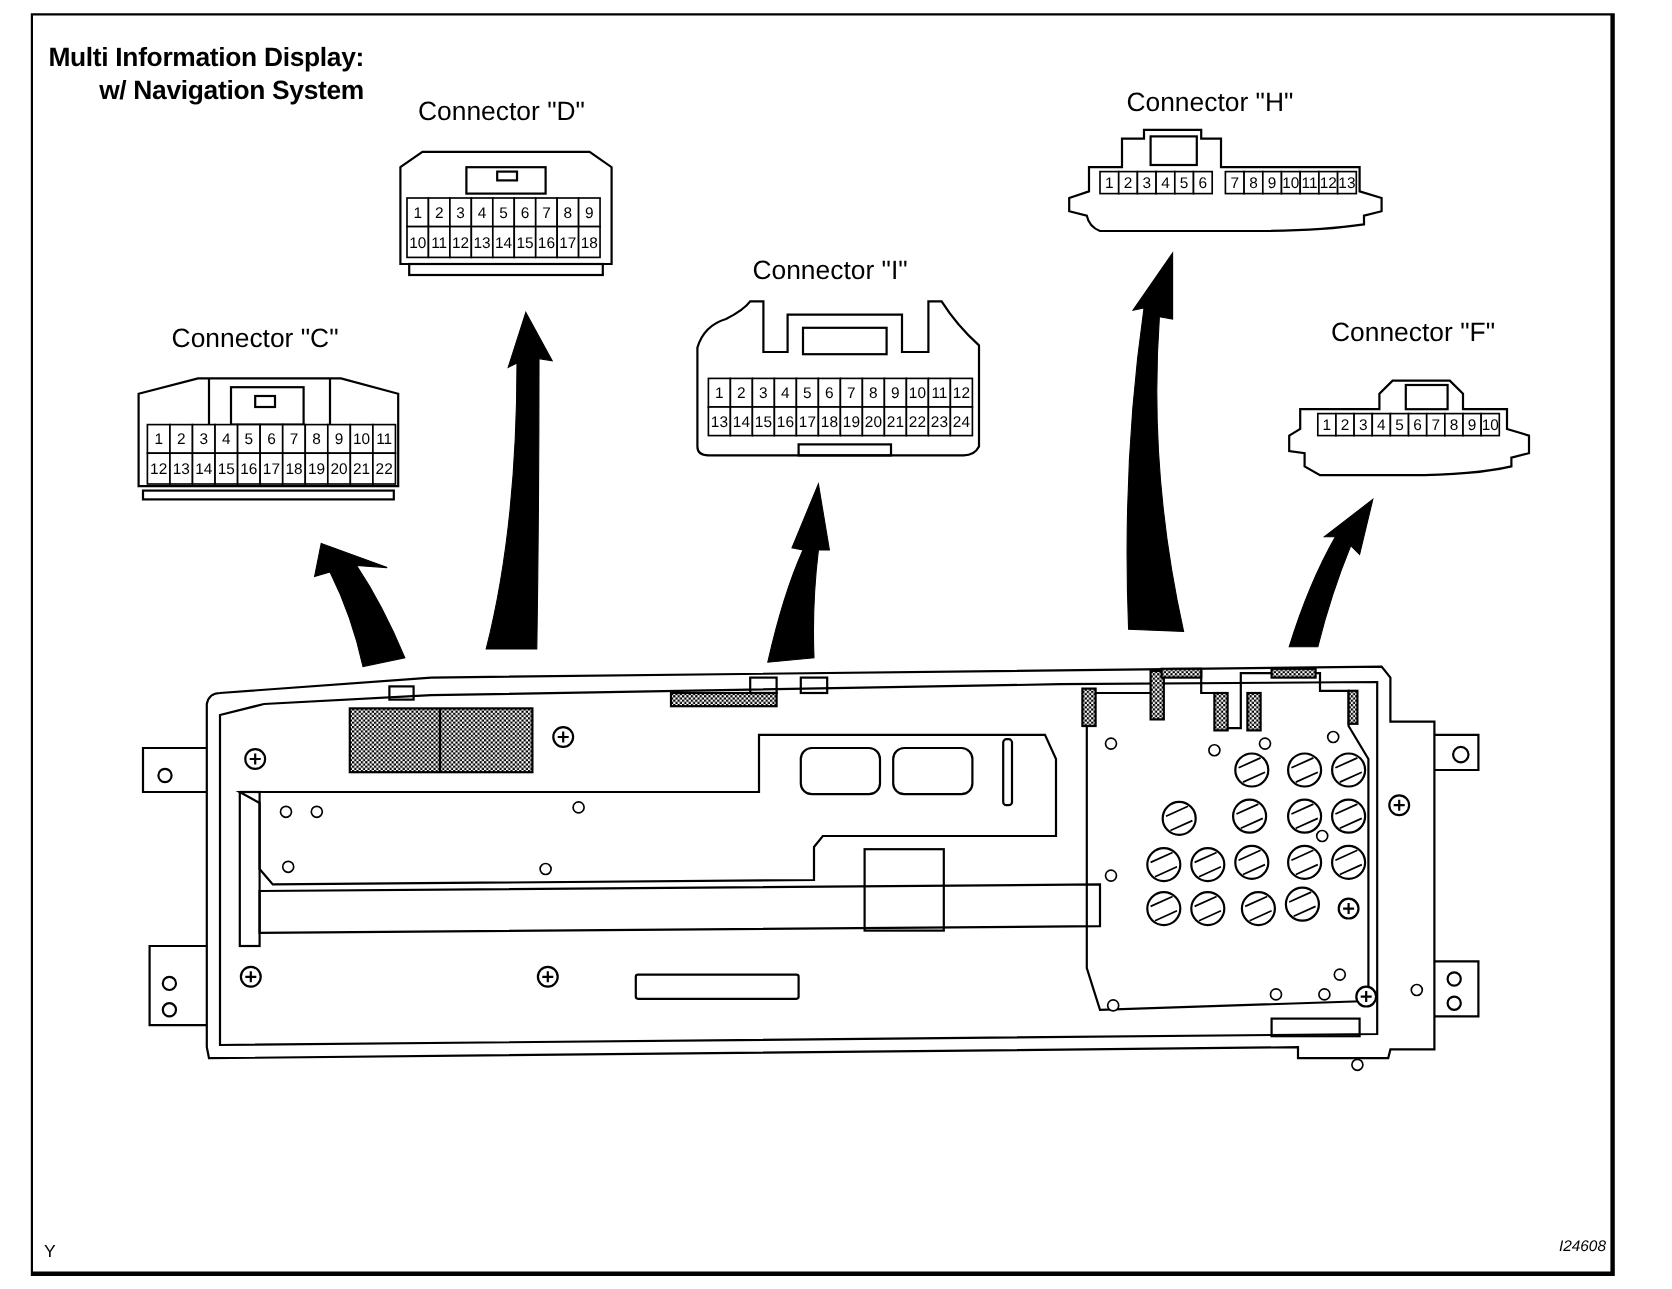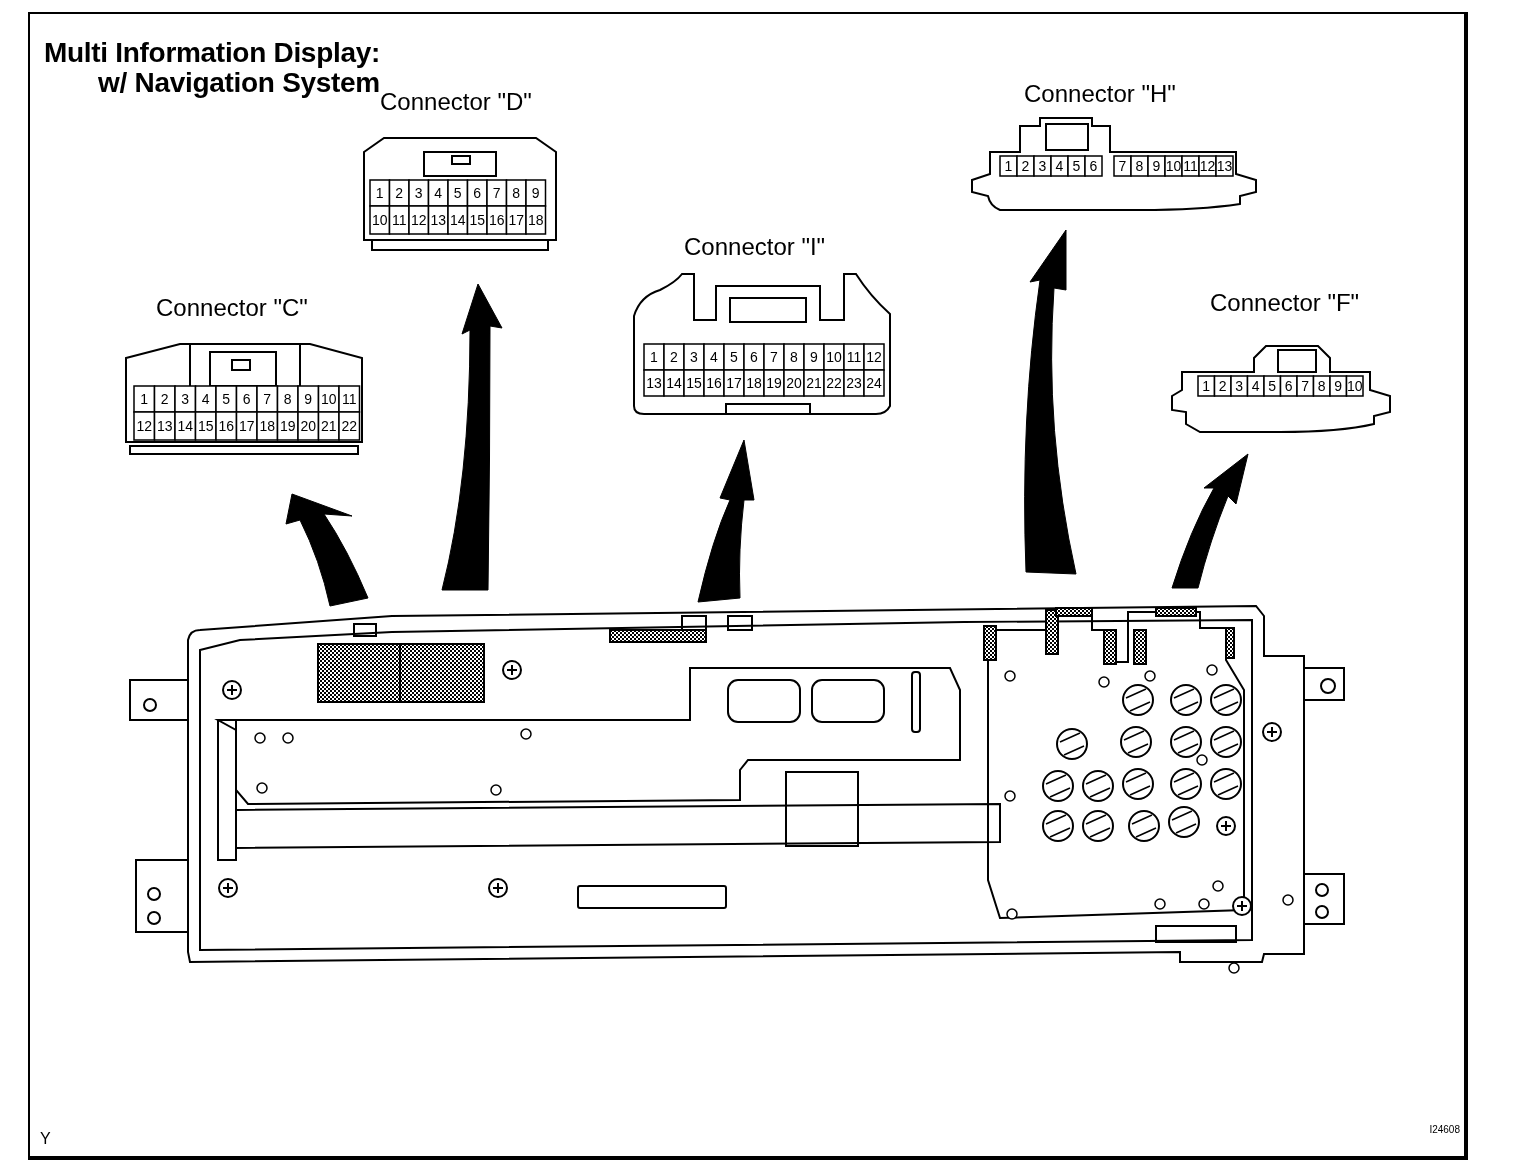--- a/index.html
+++ b/index.html
@@ -1,21 +1,21 @@
 <!DOCTYPE html>
 <html><head>
 <meta charset="utf-8">
 <style>
   html, body { margin:0; padding:0; background:#ffffff; }
   body { width:1520px; height:1172px; position:relative; overflow:hidden; font-family:"Liberation Sans", sans-serif; color:#000; }
   .frame { position:absolute; left:28px; top:12px; width:1440px; height:1148px; border:2px solid #000; border-right-width:4px; border-bottom-width:4px; box-sizing:border-box; }
-  .title { position:absolute; left:44px; top:38px; font-weight:bold; font-size:28px; line-height:30px; letter-spacing:-0.3px; }
+  .title { position:absolute; left:44px; top:38px; font-weight:bold; font-size:24px; line-height:30px; letter-spacing:-0.3px; }
   .title .l2 { padding-left:8px;text-align:right; }
   .clabel { position:absolute; font-size:24px; white-space:nowrap; }
-  .fig-id { position:absolute; right:60px; top:1124px; font-size:10px; }
+  .fig-id { position:absolute; right:60px; top:1124px; font-size:14px;font-style:italic; }
   .corner-mark { position:absolute; left:40px; top:1130px; font-size:16px; }
   svg.main { position:absolute; left:0; top:0; }
   .pin text { font-family:"Liberation Sans", sans-serif; font-size:14px; }
 </style>
 </head>
 <body>
 
 <div class="frame"></div>
 
 <div class="title">

